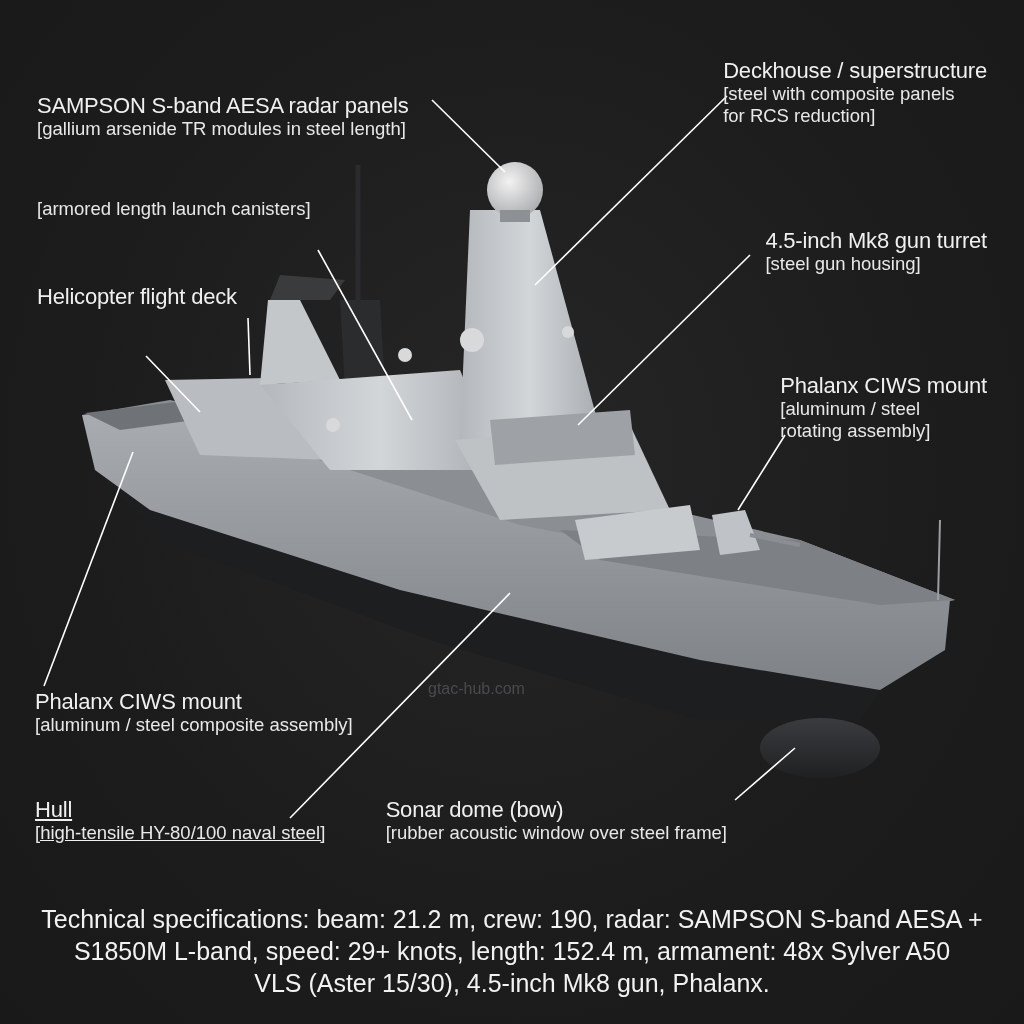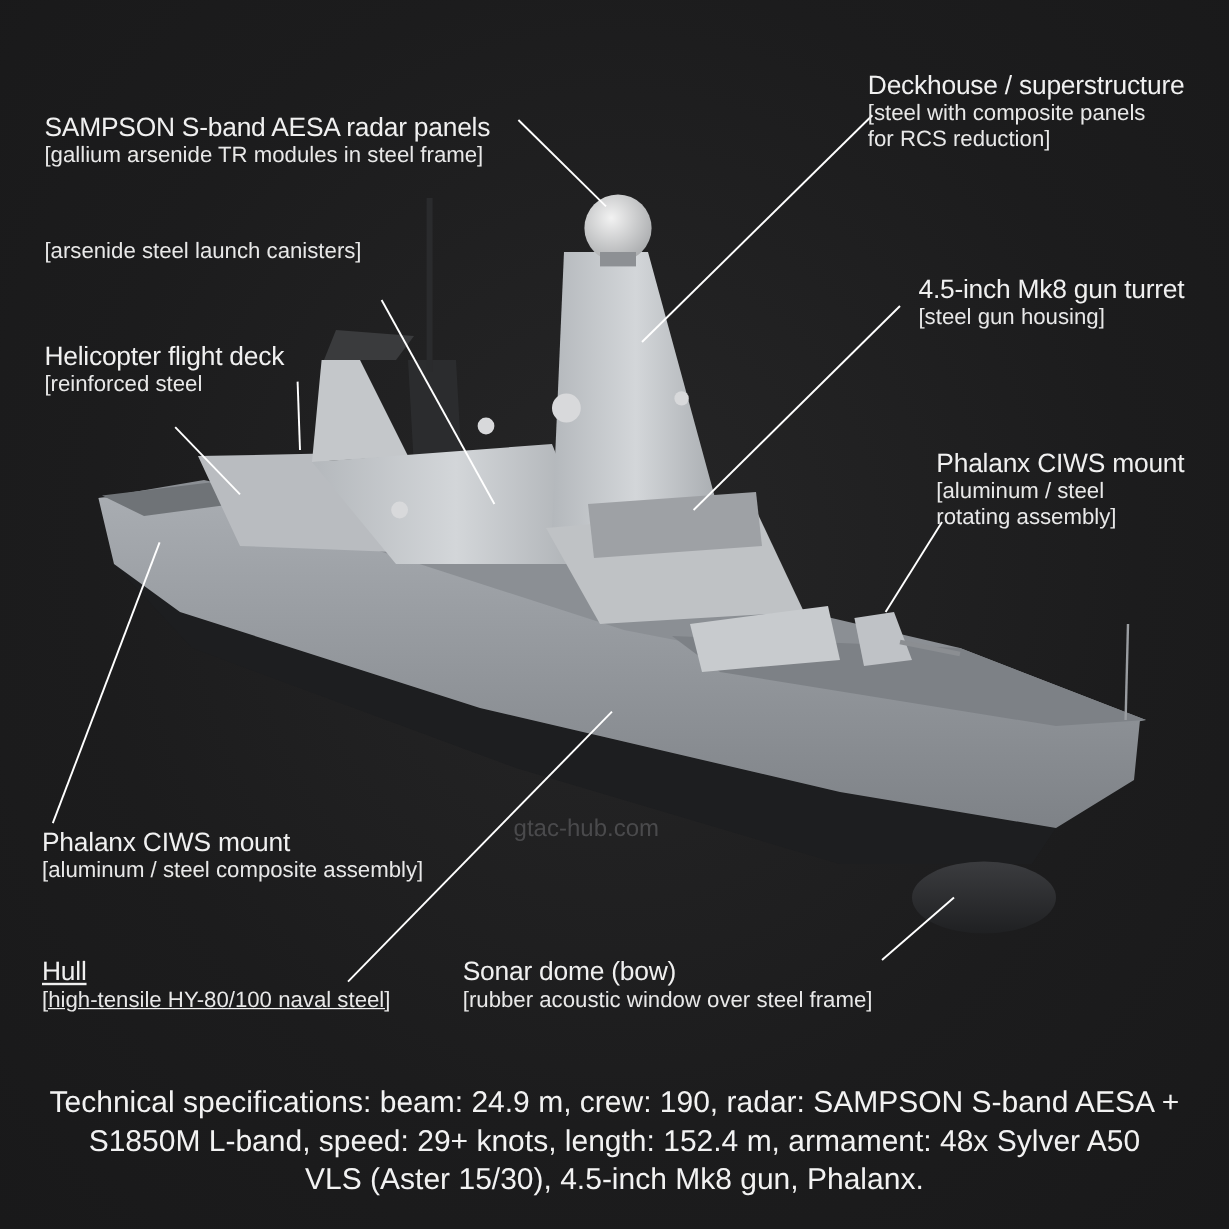--- a/index.html
+++ b/index.html
@@ -4,21 +4,21 @@
 <style>
   html,body{margin:0;padding:0;}
   body{width:1024px;height:1024px;background:#1c1c1d;position:relative;overflow:hidden;
        font-family:"Liberation Sans","DejaVu Sans",sans-serif;color:#f0f0f0;}
   .bg{position:absolute;inset:0;background:radial-gradient(ellipse at 50% 45%,#262627 0%,#1c1c1d 60%,#19191a 100%);}
   svg.ship{position:absolute;left:0;top:0;}
   .label{position:absolute;line-height:1.15;}
   .label .t{font-size:22px;display:block;letter-spacing:-0.2px;}
   .label .m{font-size:18.5px;display:block;color:#e8e8e8;}
   .right{text-align:left;}
-  .watermark{position:absolute;left:428px;top:680px;font-size:20px;color:#4a4a4c;}
+  .watermark{position:absolute;left:428px;top:680px;font-size:16px;color:#4a4a4c;}
   .specs{position:absolute;left:30px;top:903px;width:964px;text-align:center;font-size:25px;line-height:1.28;color:#f2f2f2;}
 </style>
 </head>
 <body>
 
 <div class="bg"></div>
 
 <svg class="ship" width="1024" height="1024" viewBox="0 0 1024 1024">
   <defs>
     <linearGradient id="hullG" x1="0" y1="0" x2="0" y2="1">
@@ -88,41 +88,40 @@
     <line x1="146" y1="356" x2="200" y2="412"></line>
     <line x1="785" y1="435" x2="738" y2="510"></line>
     <line x1="133" y1="452" x2="44" y2="686"></line>
     <line x1="510" y1="593" x2="290" y2="818"></line>
     <line x1="795" y1="748" x2="735" y2="800"></line>
   </g>
 </svg>
 
 <div class="label" style="left:37px;top:58px;margin-top:35px;">
   <span class="t">SAMPSON S-band AESA radar panels</span>
-  <span class="m">[gallium arsenide TR modules in steel frame]</span>
+  <span class="m">[gallium arsenide TR modules in steel length]</span>
 </div>
 
 <div class="label right" style="right:37px;top:58px;">
   <span class="t">Deckhouse / superstructure</span>
   <span class="m">[steel with composite panels</span>
   <span class="m">for RCS reduction]</span>
 </div>
 
 <div class="label" style="left:37px;top:198px;">
-  <span class="m">[arsenide steel launch canisters]</span>
+  <span class="m">[armored length launch canisters]</span>
 </div>
 
 <div class="label right" style="right:37px;top:228px;">
   <span class="t">4.5-inch Mk8 gun turret</span>
   <span class="m">[steel gun housing]</span>
 </div>
 
 <div class="label" style="left:37px;top:284px;">
   <span class="t">Helicopter flight deck</span>
-  <span class="m">[reinforced steel</span>
 </div>
 
 <div class="label right" style="right:37px;top:373px;">
   <span class="t">Phalanx CIWS mount</span>
   <span class="m">[aluminum / steel</span>
   <span class="m">rotating assembly]</span>
 </div>
 
 <div class="label" style="left:35px;top:689px;">
   <span class="t">Phalanx CIWS mount</span>
@@ -135,16 +134,16 @@
 </div>
 
 <div class="label right" style="right:297px;top:797px;">
   <span class="t">Sonar dome (bow)</span>
   <span class="m">[rubber acoustic window over steel frame]</span>
 </div>
 
 <div class="watermark">gtac-hub.com</div>
 
 <div class="specs">
-  <div>Technical specifications: beam: 24.9 m, crew: 190, radar: SAMPSON S-band AESA +</div>
+  <div>Technical specifications: beam: 21.2 m, crew: 190, radar: SAMPSON S-band AESA +</div>
   <div>S1850M L-band, speed: 29+ knots, length: 152.4 m, armament: 48x Sylver A50</div>
   <div>VLS (Aster 15/30), 4.5-inch Mk8 gun, Phalanx.</div>
 </div>
 
 </body></html>

